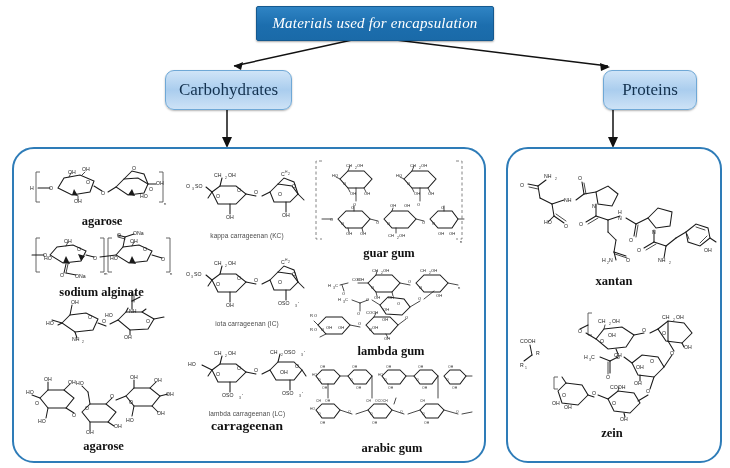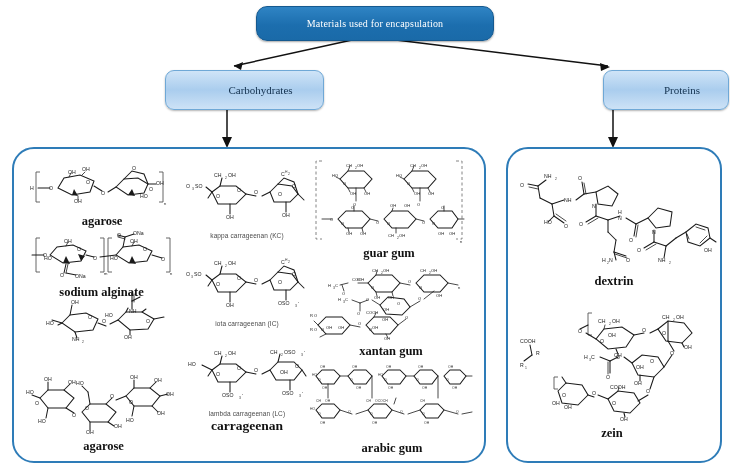--- a/index.html
+++ b/index.html
@@ -9,33 +9,34 @@
     font-family:"Liberation Serif", serif;
     position:relative;
     overflow:hidden;
   }
   .stage{position:absolute;left:0;top:0;width:730px;height:468px;}
 
   
   .title-box{
     position:absolute;left:256px;top:6px;width:236px;height:33px;
     background:linear-gradient(to bottom,#2f84c4 0%,#1c6eae 55%,#1a6aa8 100%);
-    border:1px solid #15598f;border-radius:11px;
+    border:1px solid #15598f;border-radius:2px;
     box-shadow:0 1px 2px rgba(0,0,0,.35);
     display:flex;align-items:center;justify-content:center;
-    color:#ffffff;font-size:10px;letter-spacing:.2px;
+    color:#ffffff;font-size:15px;letter-spacing:.2px;
     white-space:nowrap;
+    font-style:italic;
   }
   .cat-box{
     position:absolute;height:38px;
     background:linear-gradient(to bottom,#cfe4f7 0%,#aacdee 50%,#cde2f6 100%);
     border:1px solid #6fa8d6;border-radius:9px;
     box-shadow:0 1px 2px rgba(0,0,0,.3);
     display:flex;align-items:center;justify-content:center;
-    color:#13314e;font-size:11px;white-space:nowrap;padding-left:32px;
+    color:#13314e;font-size:17px;white-space:nowrap;
   }
   #cat-carb{left:165px;top:70px;width:125px;}
   #cat-prot{left:568px;top:70px;width:92px;margin-left:35px;}
 
   
   .panel{
     position:absolute;
     border:2px solid #2e7cb8;border-radius:22px;
     background:#ffffff;
   }
@@ -517,21 +518,21 @@
       <path class="ringfill" d="M56,58 L64,50 L80,50 L88,58 L80,67 L64,67 Z"></path>
       <text class="atom4" x="59" y="64">O</text>
       <text class="atom4" x="56" y="47">COOH</text>
       <path class="bond-t" d="M64,50 L66,46"></path>
       <text class="atom4" x="62" y="62">OH</text>
       <text class="atom4" x="74" y="73">OH</text>
       <path class="bond-t" d="M76,67 L78,71"></path>
       <path class="bond-t" d="M88,58 L96,52"></path>
       <text class="atom4" x="95" y="52">O</text>
     </svg>
-    <div class="lbl">xantan gum</div>
+    <div class="lbl">lambda gum</div>
   </div>
 
   <div class="item" style="left:308px;top:364px;width:168px;">
     <svg class="struct" width="168" height="76" viewBox="0 0 168 76">
       <g id="ag-top">
 
         <g>
           <path class="ringfill" d="M8,12 L14,6 L26,6 L32,12 L26,20 L14,20 Z"></path>
           <text class="atom35" x="10" y="17">O</text>
           <text class="atom35" x="12" y="4">OH</text>
@@ -667,21 +668,21 @@
 
       <path class="bond" d="M150,78 L160,70"></path>
       <path class="bond" d="M160,70 L170,64"></path>
       <path class="ringfill" d="M170,64 L180,56 L192,60 L194,70 L184,78 L172,74 Z"></path>
       <path class="bond-t" d="M180,59 L189,62"></path>
       <path class="bond-t" d="M191,68 L184,75"></path>
       <path class="bond-t" d="M173,71 L171,66"></path>
       <path class="bond" d="M194,70 L200,74"></path>
       <text class="atom" x="188" y="84">OH</text>
     </svg>
-    <div class="lbl">dextrin</div>
+    <div class="lbl">xantan</div>
   </div>
 
   <div class="item" style="left:512px;top:295px;width:200px;">
     <svg class="struct" width="200" height="130" viewBox="0 0 200 130">
 
       <path class="brk" d="M80,18 L76,18 L76,40 L80,40"></path>
       <path class="bond" d="M76,30 L68,34"></path>
       <text class="atom" x="66" y="38">O</text>
       <path class="bond" d="M74,38 L84,44"></path>
       <path class="ringfill" d="M84,44 L92,34 L110,32 L122,40 L114,52 L96,54 Z"></path>

